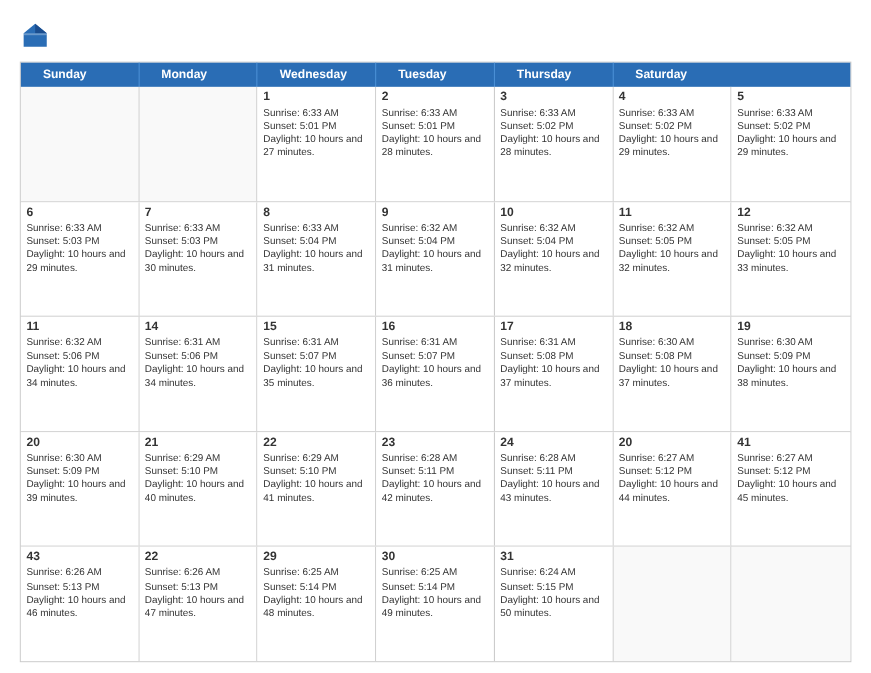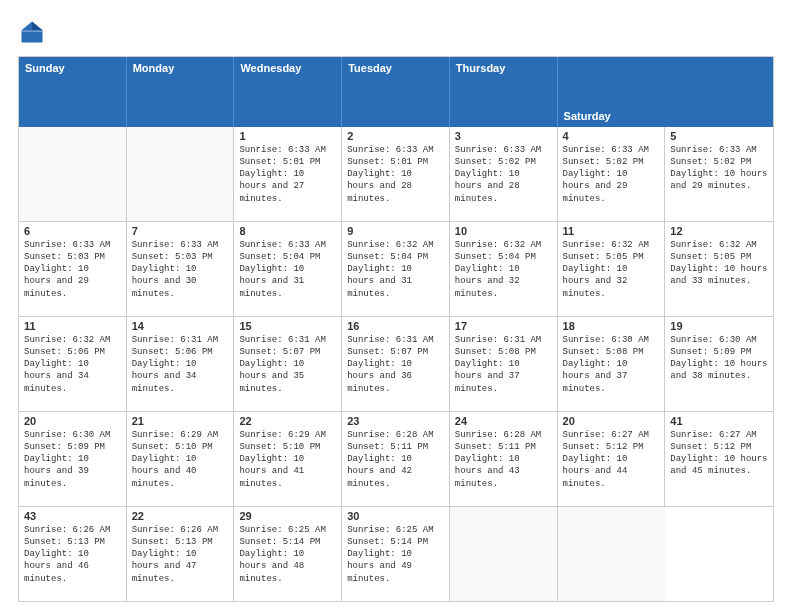--- a/index.html
+++ b/index.html
@@ -65,25 +65,25 @@
     }
     .cal-header-row {
       display: grid;
       grid-template-columns: repeat(7, 1fr);
       background: #2a6db5;
     }
     .cal-header-cell {
       color: #fff;
       font-size: 11px;
       font-weight: bold;
-      padding: 5px 6px;
+      padding: 5px 20px;
       border-right: 1px solid #4a8fd5;
       text-align: left;
     }
-    .cal-header-cell:last-child { border-right: none; margin-top: 48px; }
+    .cal-header-cell:last-child { border-right: none; }
     .cal-body {
       flex: 1;
       display: flex;
       flex-direction: column;
     }
     .cal-row {
       display: grid;
       grid-template-columns: repeat(7, 1fr);
       flex: 1;
       border-top: 1px solid #ccc;
@@ -102,21 +102,20 @@
     .day-num {
       font-size: 11px;
       font-weight: bold;
       color: #333;
       margin-bottom: 2px;
     }
     .cell-text {
       font-size: 9px;
       color: #333;
       line-height: 1.35;
-      font-family: Liberation Mono, monospace;
     }
   </style>
 </head>
 <body>
 
 <div class="page">
   <div class="header">
     <div class="logo">
       <svg class="logo-icon" viewBox="0 0 32 32">
         <polygon points="16,4 28,14 28,28 4,28 4,14" fill="#2a6db5"></polygon>
@@ -272,18 +271,22 @@
             <div class="cell-text">Sunrise: 6:26 AM<br>Sunset: 5:13 PM<br>Daylight: 10 hours and 47 minutes.</div>
           </div>
           <div class="cal-cell">
             <div class="day-num">29</div>
             <div class="cell-text">Sunrise: 6:25 AM<br>Sunset: 5:14 PM<br>Daylight: 10 hours and 48 minutes.</div>
           </div>
           <div class="cal-cell">
             <div class="day-num">30</div>
             <div class="cell-text">Sunrise: 6:25 AM<br>Sunset: 5:14 PM<br>Daylight: 10 hours and 49 minutes.</div>
           </div>
+          <div class="cal-cell">
+            <div class="day-num">31</div>
+            <div class="cell-text">Sunrise: 6:24 AM<br>Sunset: 5:15 PM<br>Daylight: 10 hours and 50 minutes.</div>
+          </div>
           <div class="cal-cell empty"></div>
           <div class="cal-cell empty"></div>
         </div>
       </div>
   </div>
 </div>
 
 </body></html>

